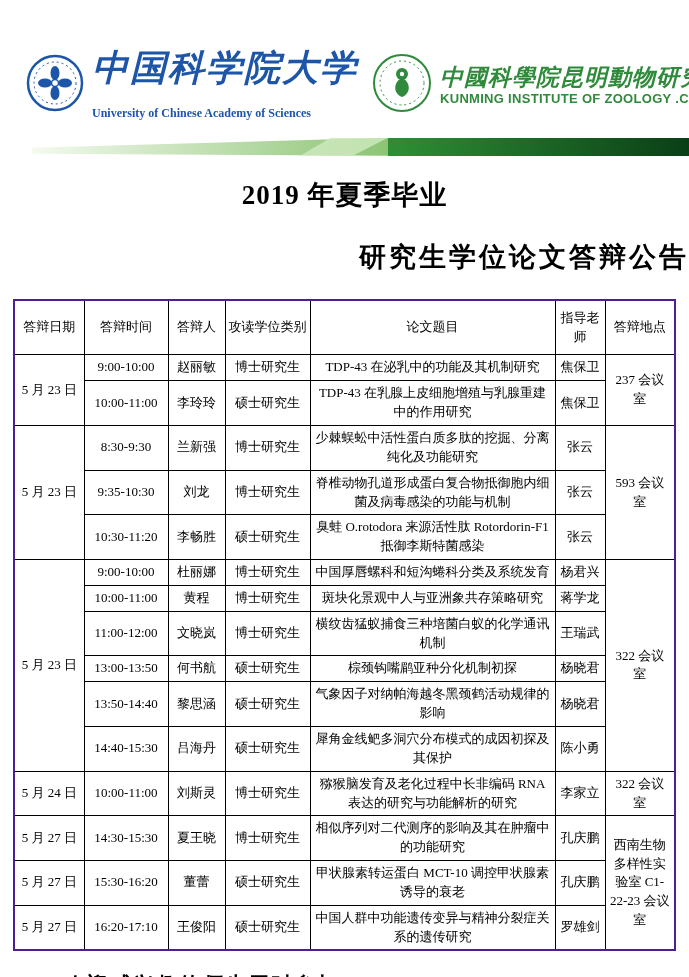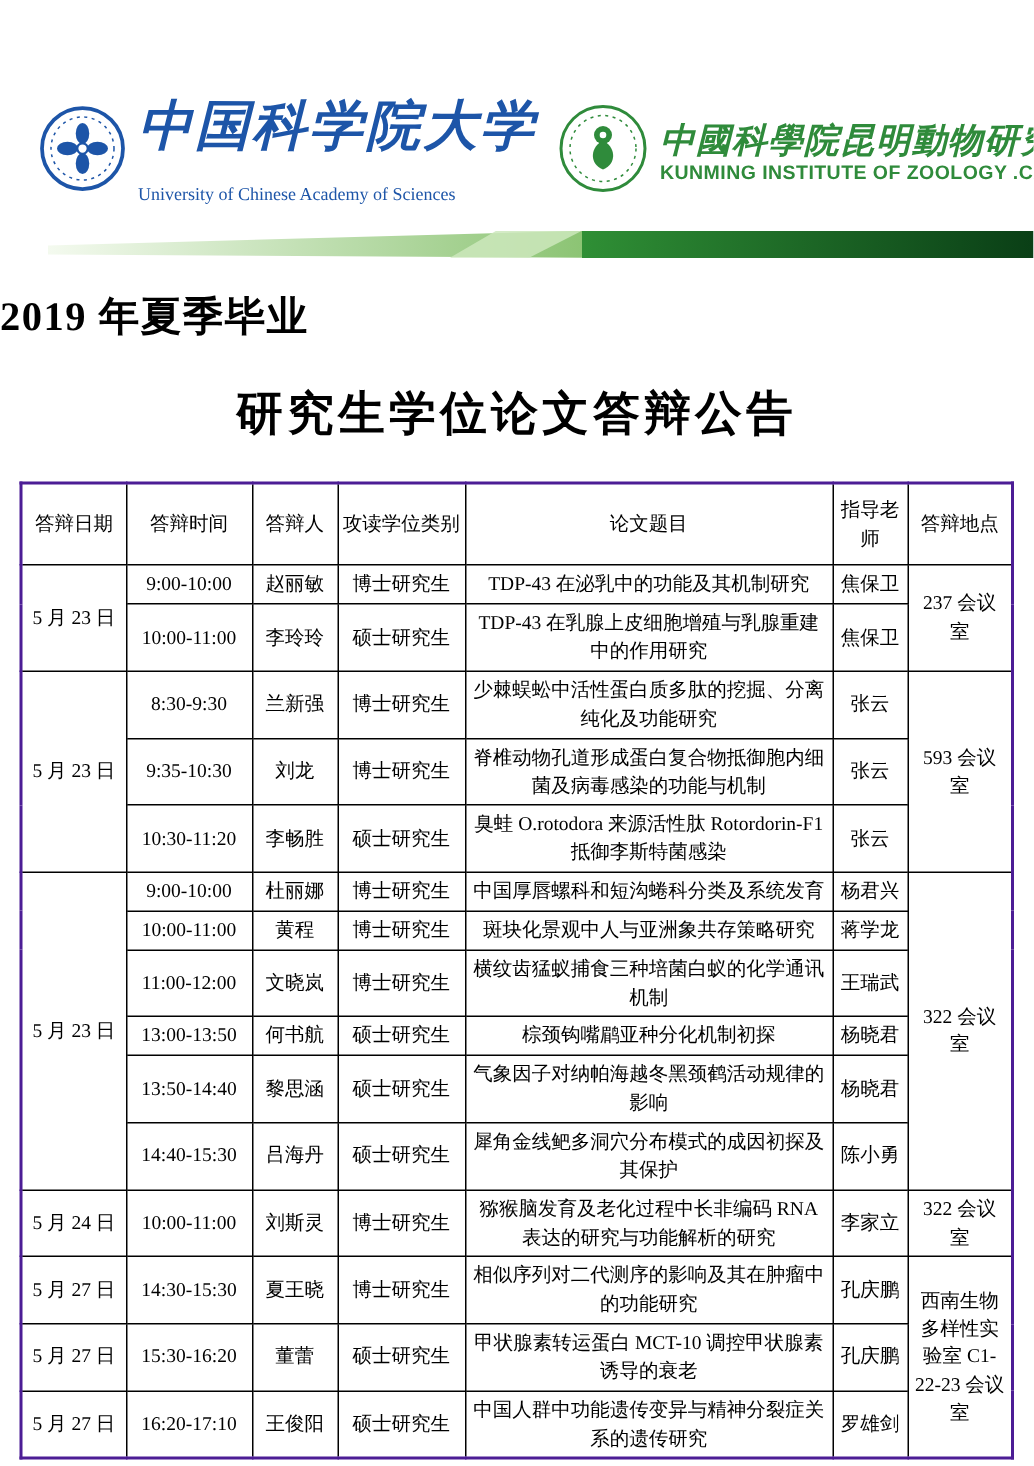--- a/index.html
+++ b/index.html
@@ -1,29 +1,29 @@
 <!DOCTYPE html>
 <html><head>
 <meta charset="utf-8">
 <style>
   html,body { margin:0; padding:0; }
   body {
     width:689px; min-height:977px; background:#ffffff; position:relative;
     font-family:"Liberation Serif", serif; color:#000;
   }
   
-  .header { display:flex; padding:66px 8px 0 26px; gap:14px; }
+  .header { display:flex; padding:50px 8px 0 26px; gap:14px; }
   .logo-group { display:flex; align-items:center; gap:8px; }
   .seal { flex:0 0 auto; }
   .ucas-text { display:flex; flex-direction:column; }
   .ucas-cn {
     font-size:36px; font-weight:bold; font-style:italic; letter-spacing:2px;
     color:#1d55a8; line-height:1.05; white-space:nowrap;
   }
-  .ucas-en { font-size:12px; font-weight:normal; color:#1d55a8; white-space:nowrap; margin-top:18px; }
+  .ucas-en { font-size:12px; font-weight:bold; color:#1d55a8; white-space:nowrap; margin-top:18px; }
   .kiz-text { display:flex; flex-direction:column; }
   .kiz-cn {
     font-size:23px; font-weight:bold; font-style:italic; letter-spacing:1px;
     color:#2f8b3b; line-height:1.1; white-space:nowrap;
   }
   .kiz-en {
     font-family:"Liberation Sans", sans-serif; font-size:13px; font-weight:bold;
     color:#2f8b3b; white-space:nowrap; margin-top:1px; letter-spacing:0.3px;
   }
   
@@ -36,22 +36,22 @@
   .band-mid {
     position:absolute; left:300px; width:88px; top:1px; bottom:1px;
     background:#cde8bc; clip-path:polygon(35% 0,100% 0,60% 100%,0 100%);
     opacity:.85;
   }
   .band-right {
     position:absolute; left:388px; right:0; top:1px; bottom:1px;
     background:linear-gradient(to right,#2f8f35,#0a3f16);
   }
   
-  .doc-title-1 { text-align:left; font-size:27px; font-weight:bold; margin-top:20px; letter-spacing:1px; }
-  .doc-title-2 { text-align:center; font-size:31px; font-weight:bold; margin-top:26px; letter-spacing:3px; }
+  .doc-title-1 { text-align:center; font-size:27px; font-weight:bold; margin-top:20px; letter-spacing:1px; }
+  .doc-title-2 { text-align:right; font-size:27px; font-weight:bold; margin-top:26px; letter-spacing:3px; }
   
   table.defense {
     border-collapse:collapse; table-layout:fixed; width:661px;
     margin:24px auto 0 auto; border:2px solid #4c1d95;
   }
   table.defense th, table.defense td {
     border:1px solid #000; font-size:13px; font-weight:normal;
     text-align:center; vertical-align:middle; padding:3px 4px; line-height:1.45;
     overflow-wrap:break-word;
   }

